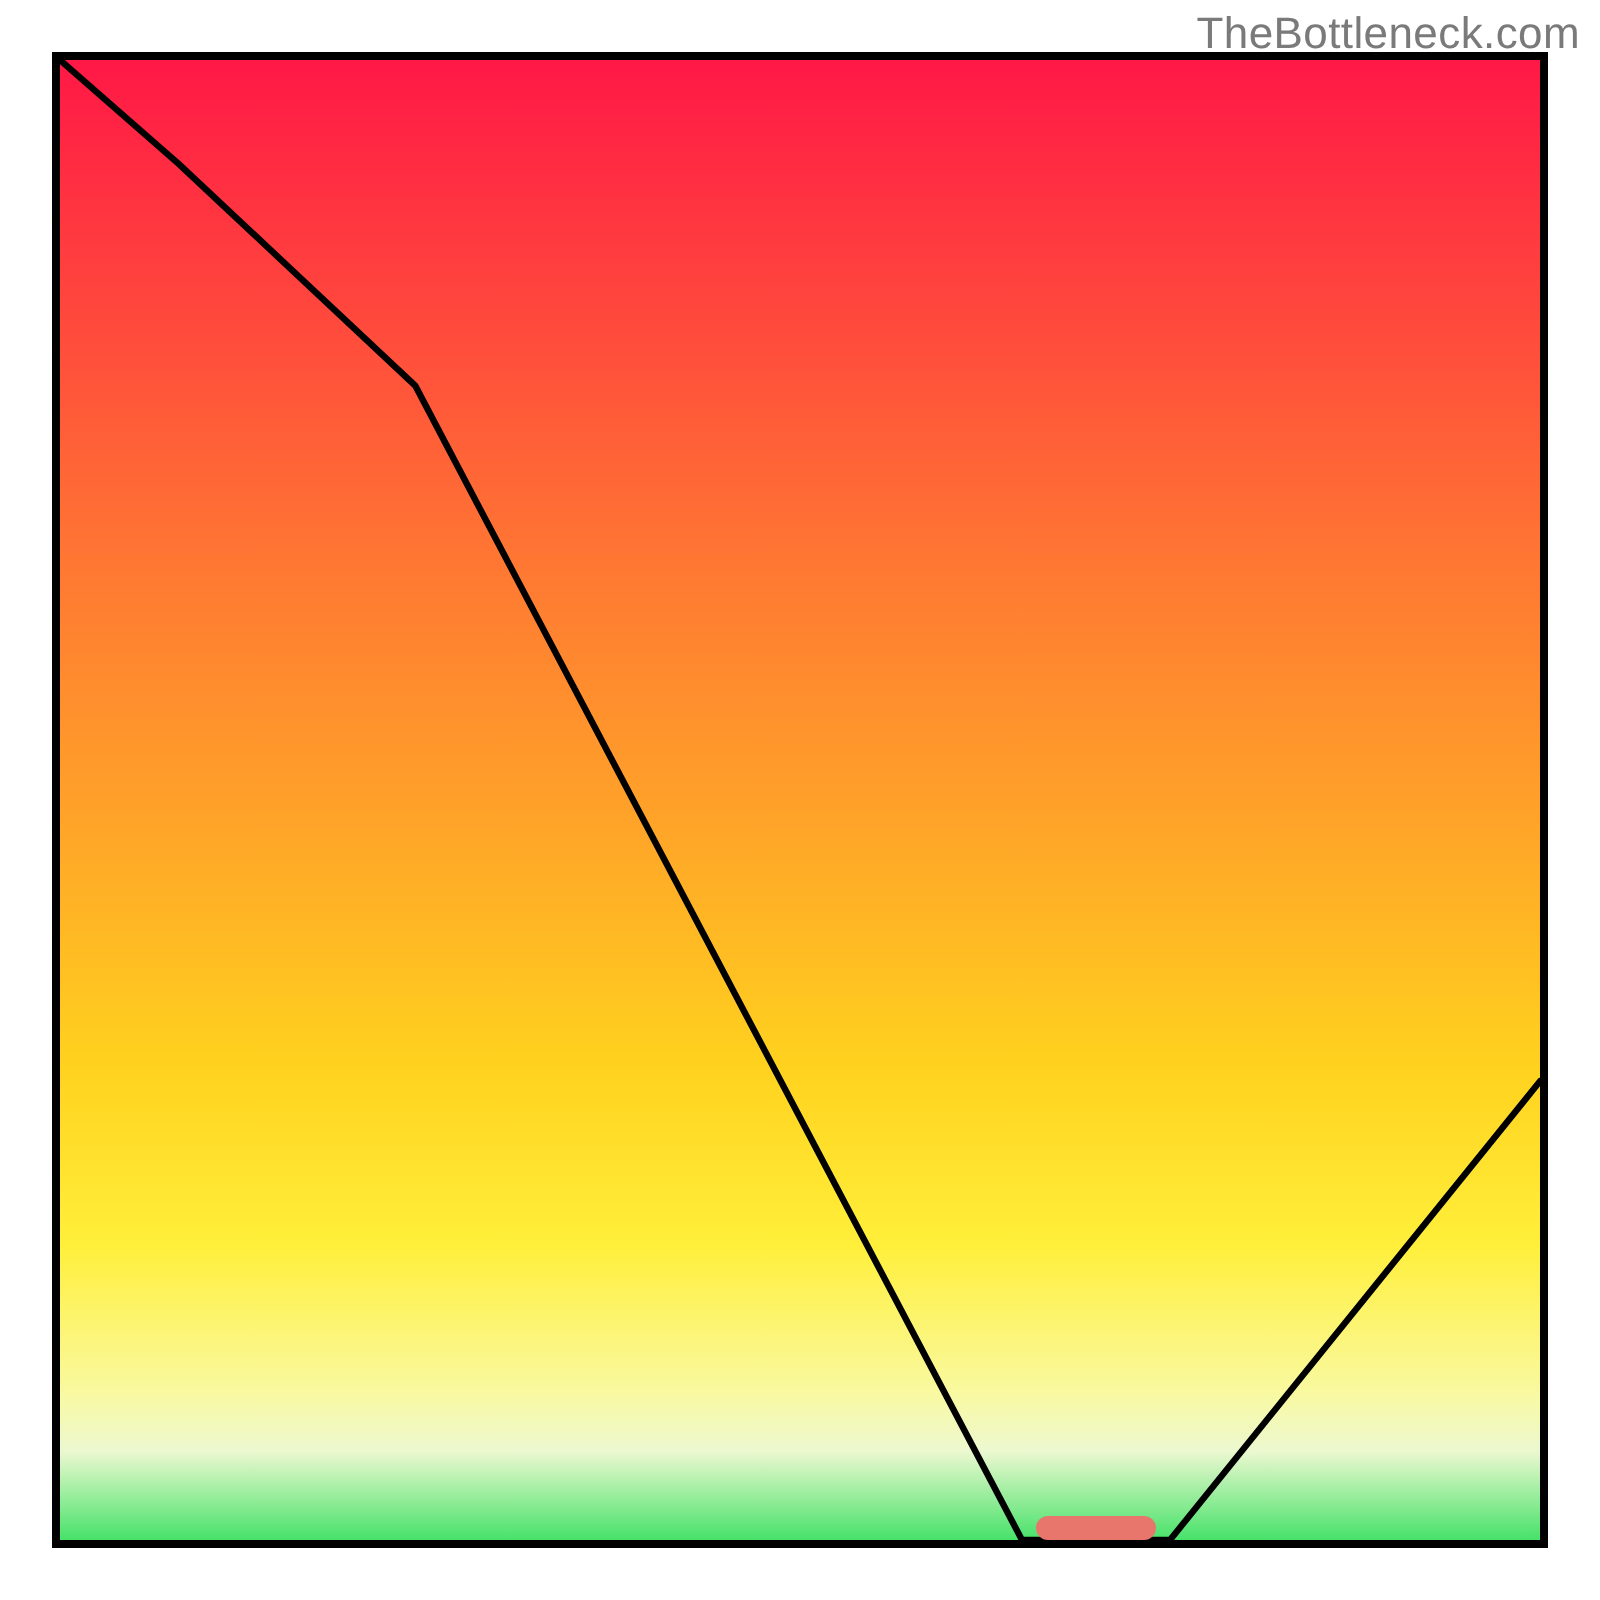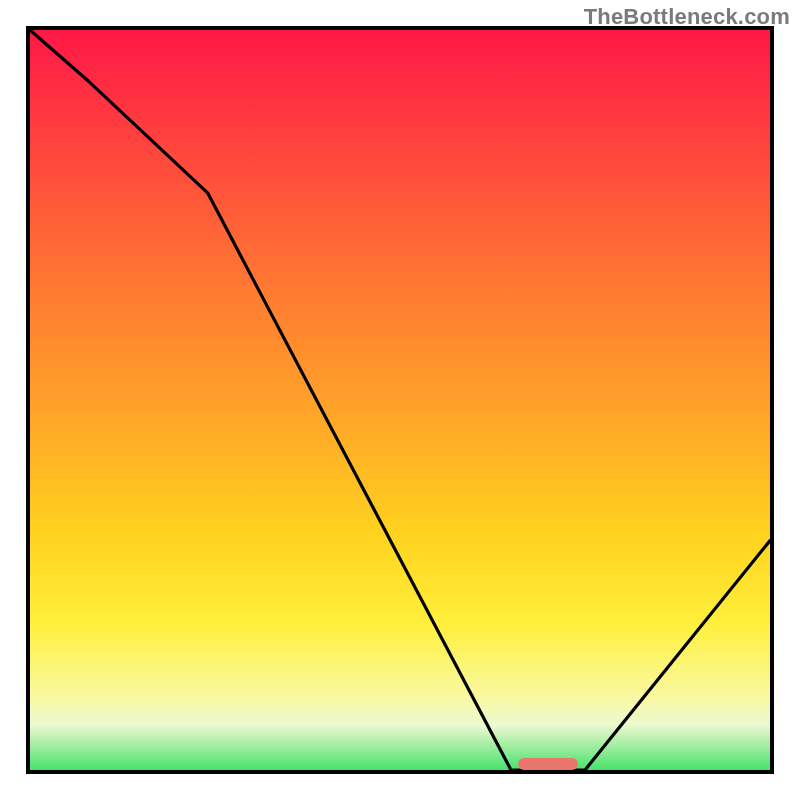--- a/index.html
+++ b/index.html
@@ -10,21 +10,21 @@
     background: #ffffff;
     font-family: Arial, Helvetica, sans-serif;
     position: relative;
   }
   .watermark {
     position: absolute;
     top: 4px;
     right: 10px;
     font-size: 22px;
     color: #7a7a7a;
-    font-weight: 700;
+    font-weight: 400;
     letter-spacing: 0.2px;
   }
   .plot-frame {
     position: absolute;
     left: 26px;
     top: 26px;
     width: 748px;   
     height: 748px;
     box-sizing: border-box;
     border: 4px solid #000;

